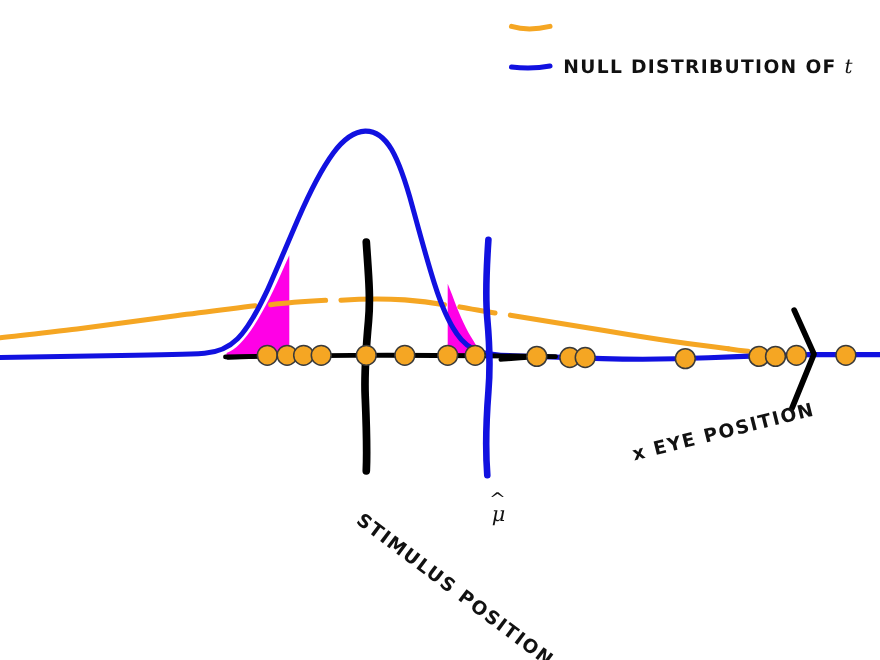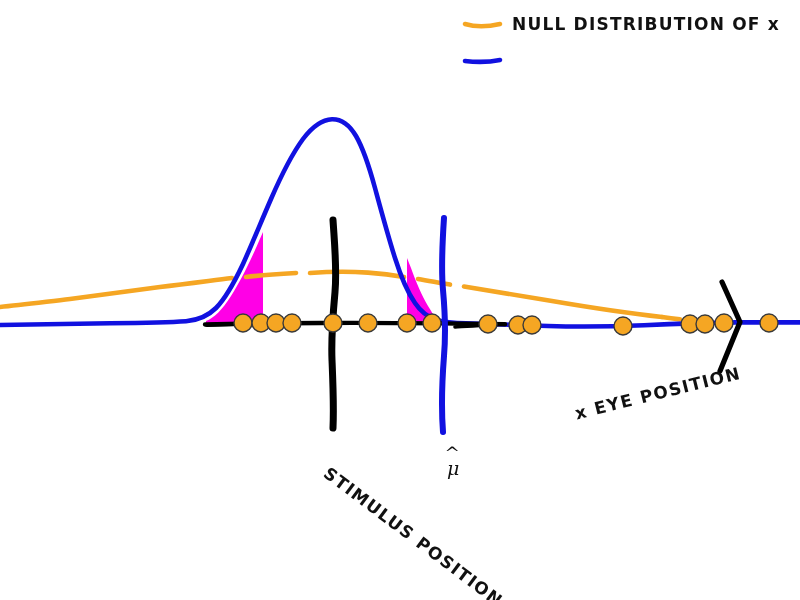--- a/index.html
+++ b/index.html
@@ -125,24 +125,24 @@
       <circle cx="518" cy="325" r="9" fill="#F5A623" stroke="#3a3a3a" stroke-width="1.4"></circle>
       <circle cx="532" cy="325" r="9" fill="#F5A623" stroke="#3a3a3a" stroke-width="1.4"></circle>
       <circle cx="623" cy="326" r="9" fill="#F5A623" stroke="#3a3a3a" stroke-width="1.4"></circle>
       <circle cx="690" cy="324" r="9" fill="#F5A623" stroke="#3a3a3a" stroke-width="1.4"></circle>
       <circle cx="705" cy="324" r="9" fill="#F5A623" stroke="#3a3a3a" stroke-width="1.4"></circle>
       <circle cx="724" cy="323" r="9" fill="#F5A623" stroke="#3a3a3a" stroke-width="1.4"></circle>
       <circle cx="769" cy="323" r="9" fill="#F5A623" stroke="#3a3a3a" stroke-width="1.4"></circle>
     </g>
   </svg>
 
-  <div class="legend-label" style="left:512px; top:14px;">
-    <span>NULL DISTRIBUTION OF </span><span class="sym">x</span>
+
+  <div class="legend-label" style="left:512px; top:50px;">
+    <span>NULL DISTRIBUTION OF </span><span class="sym-it">t</span>
   </div>
-
 
   <div class="axis-label" style="left:573px; top:404px; transform:rotate(-14deg);">
     <span class="sym">x</span><span> EYE POSITION</span>
   </div>
 
   <div class="axis-label" style="left:332px; top:463px; transform:rotate(37deg);">STIMULUS POSITION</div>
 
   <div class="mu-label" style="left:447px; top:457px;">
     <span class="mu-hat">μ</span>
   </div>

